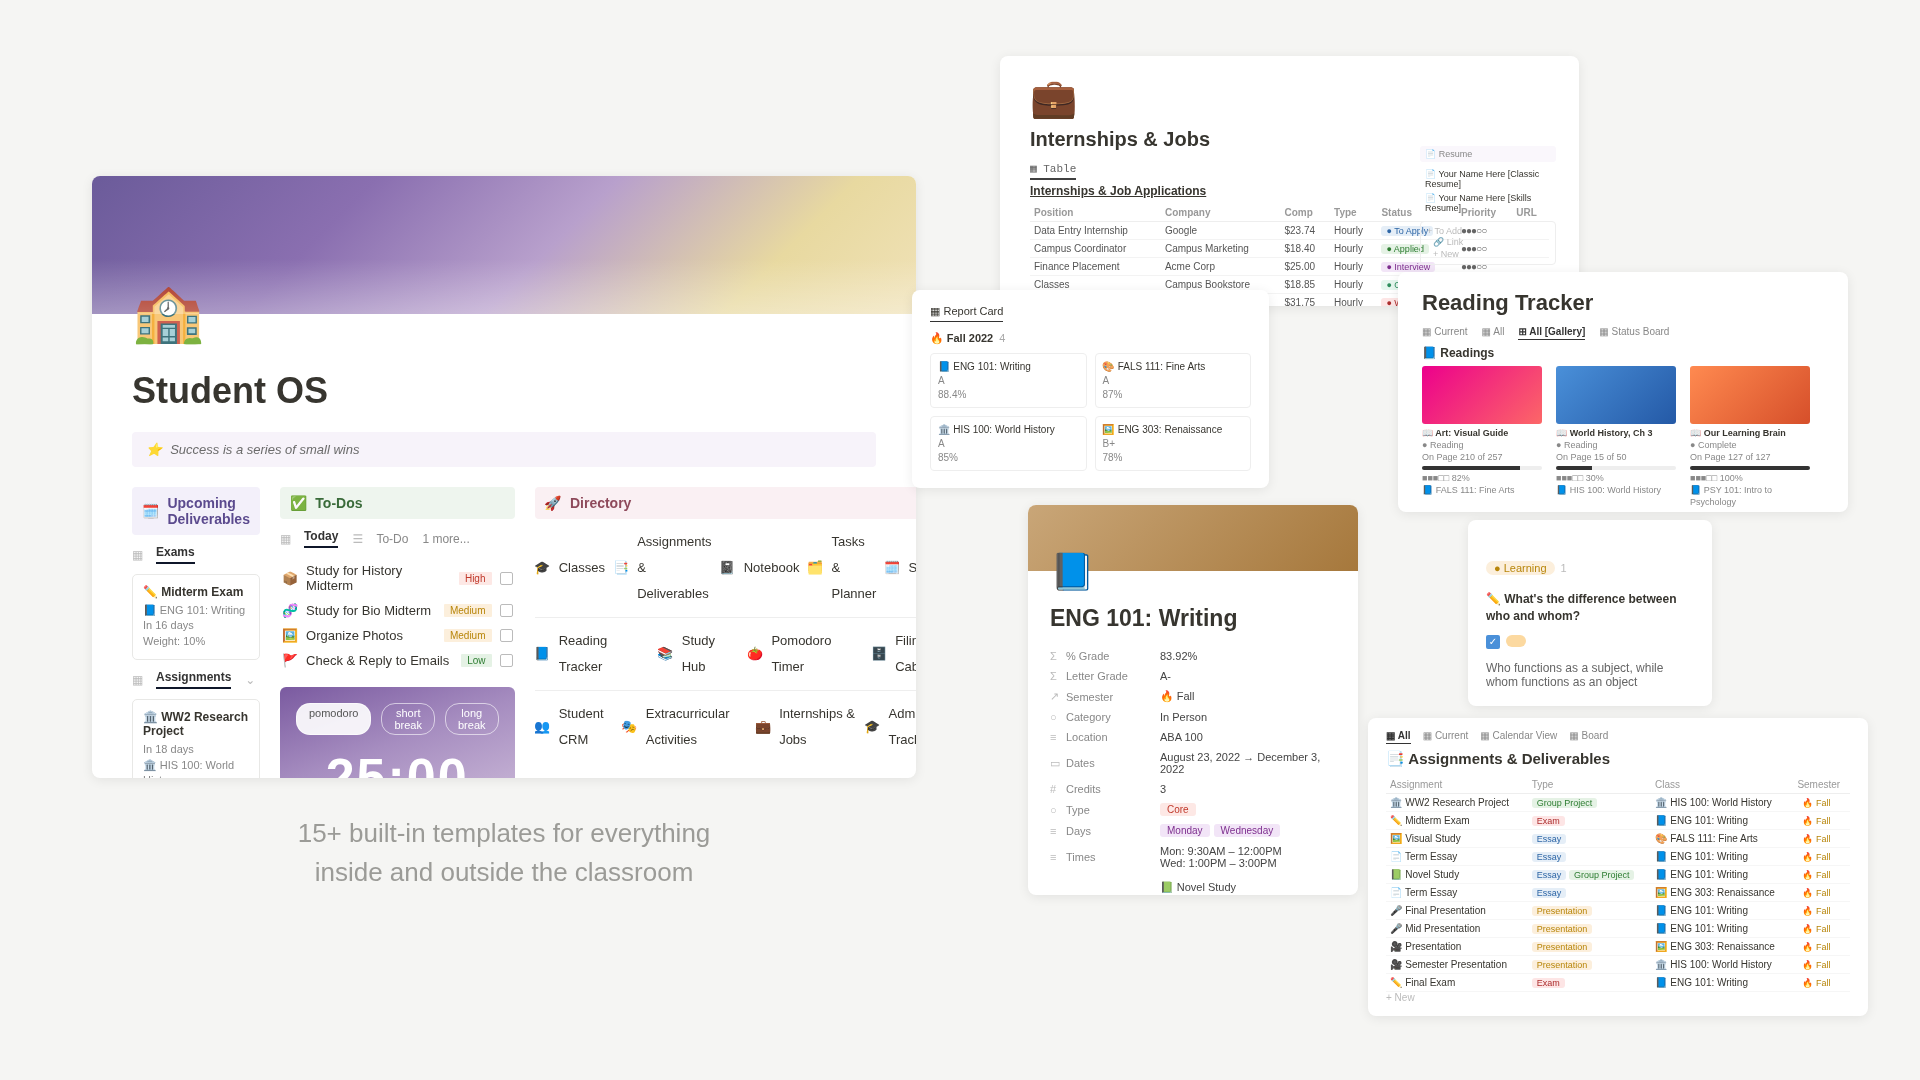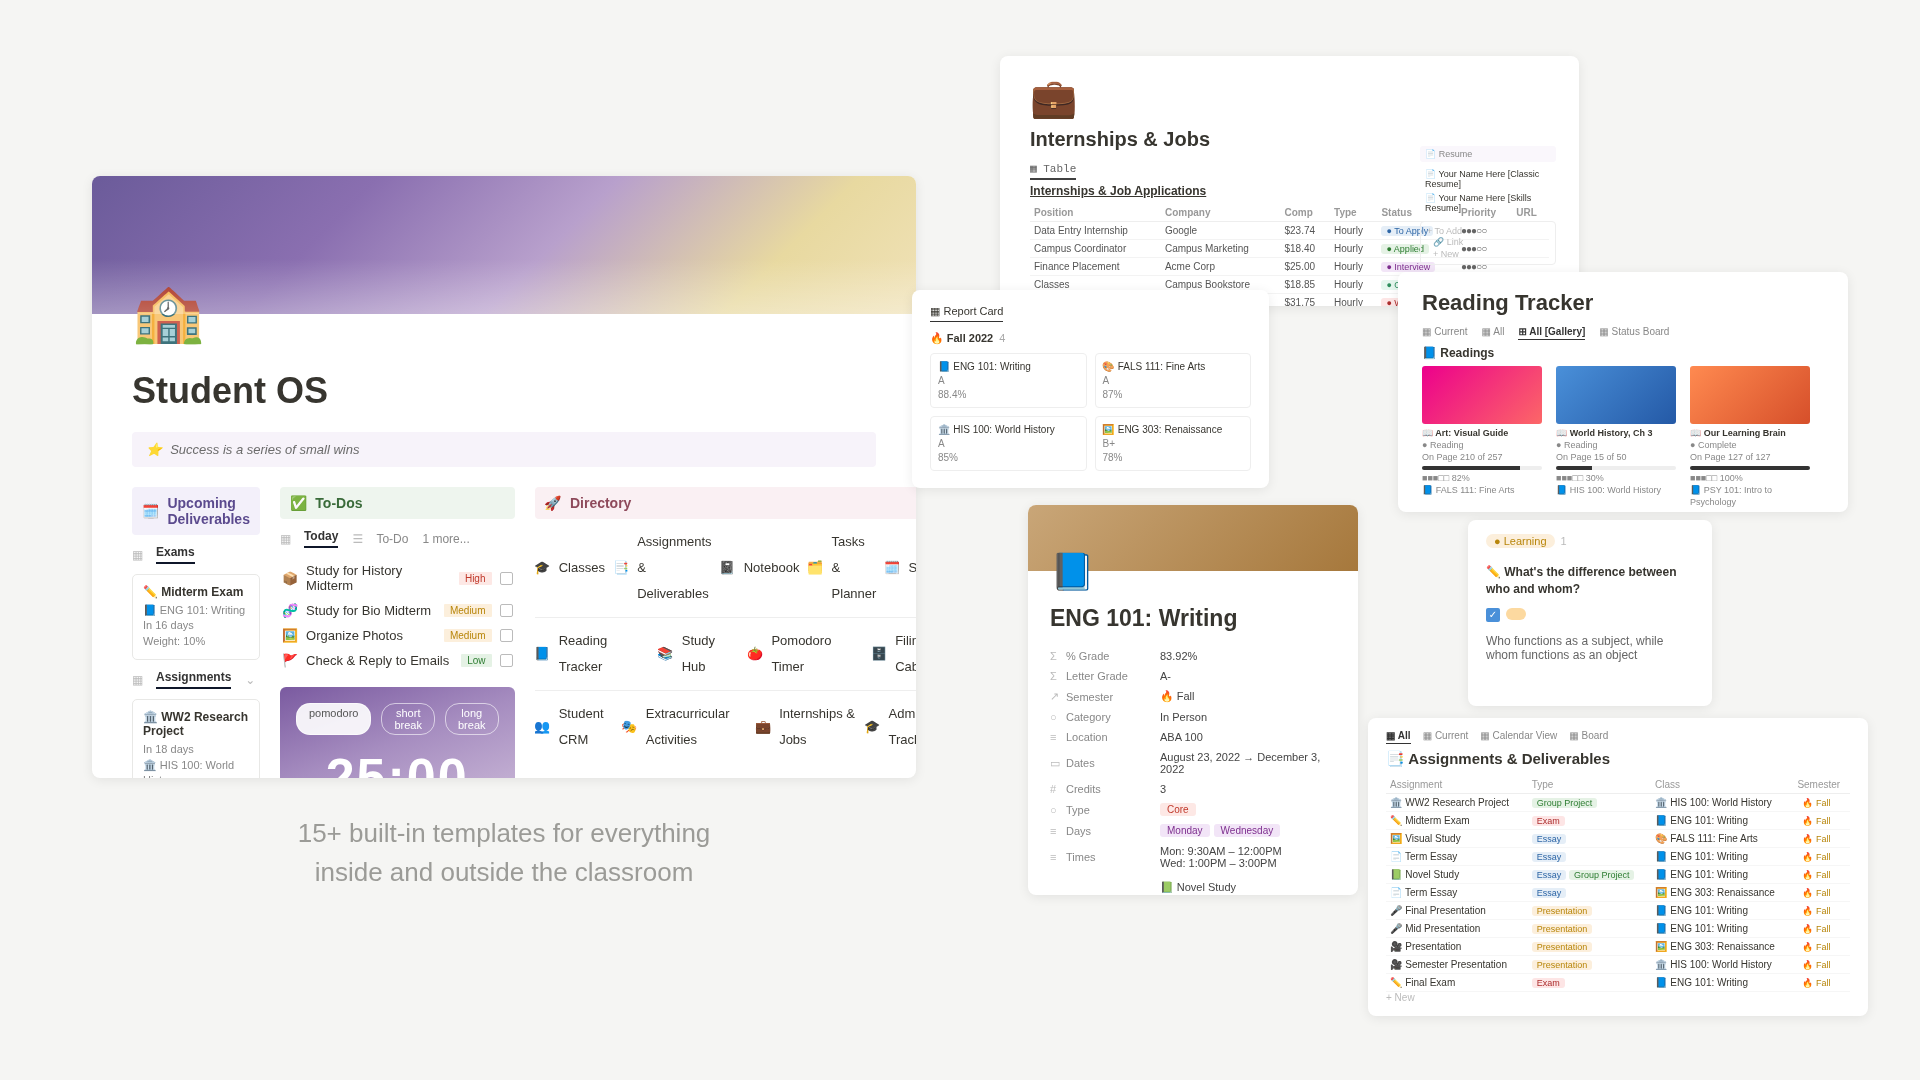--- a/index.html
+++ b/index.html
@@ -106,21 +106,21 @@
 .meta-rows .row { display: flex; padding: 4px 0; }
 .meta-rows .key { width: 110px; color: #888; display:flex; gap:6px; align-items:center; }
 .meta-rows .val { flex: 1; color: #444; }
 .chip { display: inline-block; padding: 1px 7px; border-radius: 3px; font-size: 10px; }
 .chip.core { background: #fde8e5; color: #c0392b; }
 .chip.day { background: #f2e5f7; color: #7d2e8e; margin-right: 4px; }
 .alist { margin-top: 2px; line-height: 1.6; }
 
 
 .learn-card { left: 1468px; top: 520px; width: 244px; height: 186px; padding: 14px 18px; font-size: 12px; }
-.learn-head { display:flex; gap:6px; align-items:center; margin-bottom: 16px; }
+.learn-head { display:flex; gap:6px; align-items:center; margin-bottom: 16px; margin-top: 27px; }
 .lchip { background:#fcefdc; color:#b8860b; padding:1px 8px; border-radius:10px; font-size:11px; }
 .lcount { color:#bbb; font-size:11px; }
 .qtext { font-weight: 600; margin-bottom: 10px; line-height: 1.4; }
 .qctrl { display:flex; gap:6px; margin-bottom:12px; }
 .cb { width:14px;height:14px;background:#4a90d9;border-radius:2px;display:flex;align-items:center;justify-content:center;color:#fff;font-size:10px; }
 .tog { width:20px;height:12px;background:#fcd9a0;border-radius:6px; }
 .atext { color: #666; }
 
 
 .assign-card { left: 1368px; top: 718px; width: 500px; height: 298px; padding: 12px 18px; font-size: 11px; }

